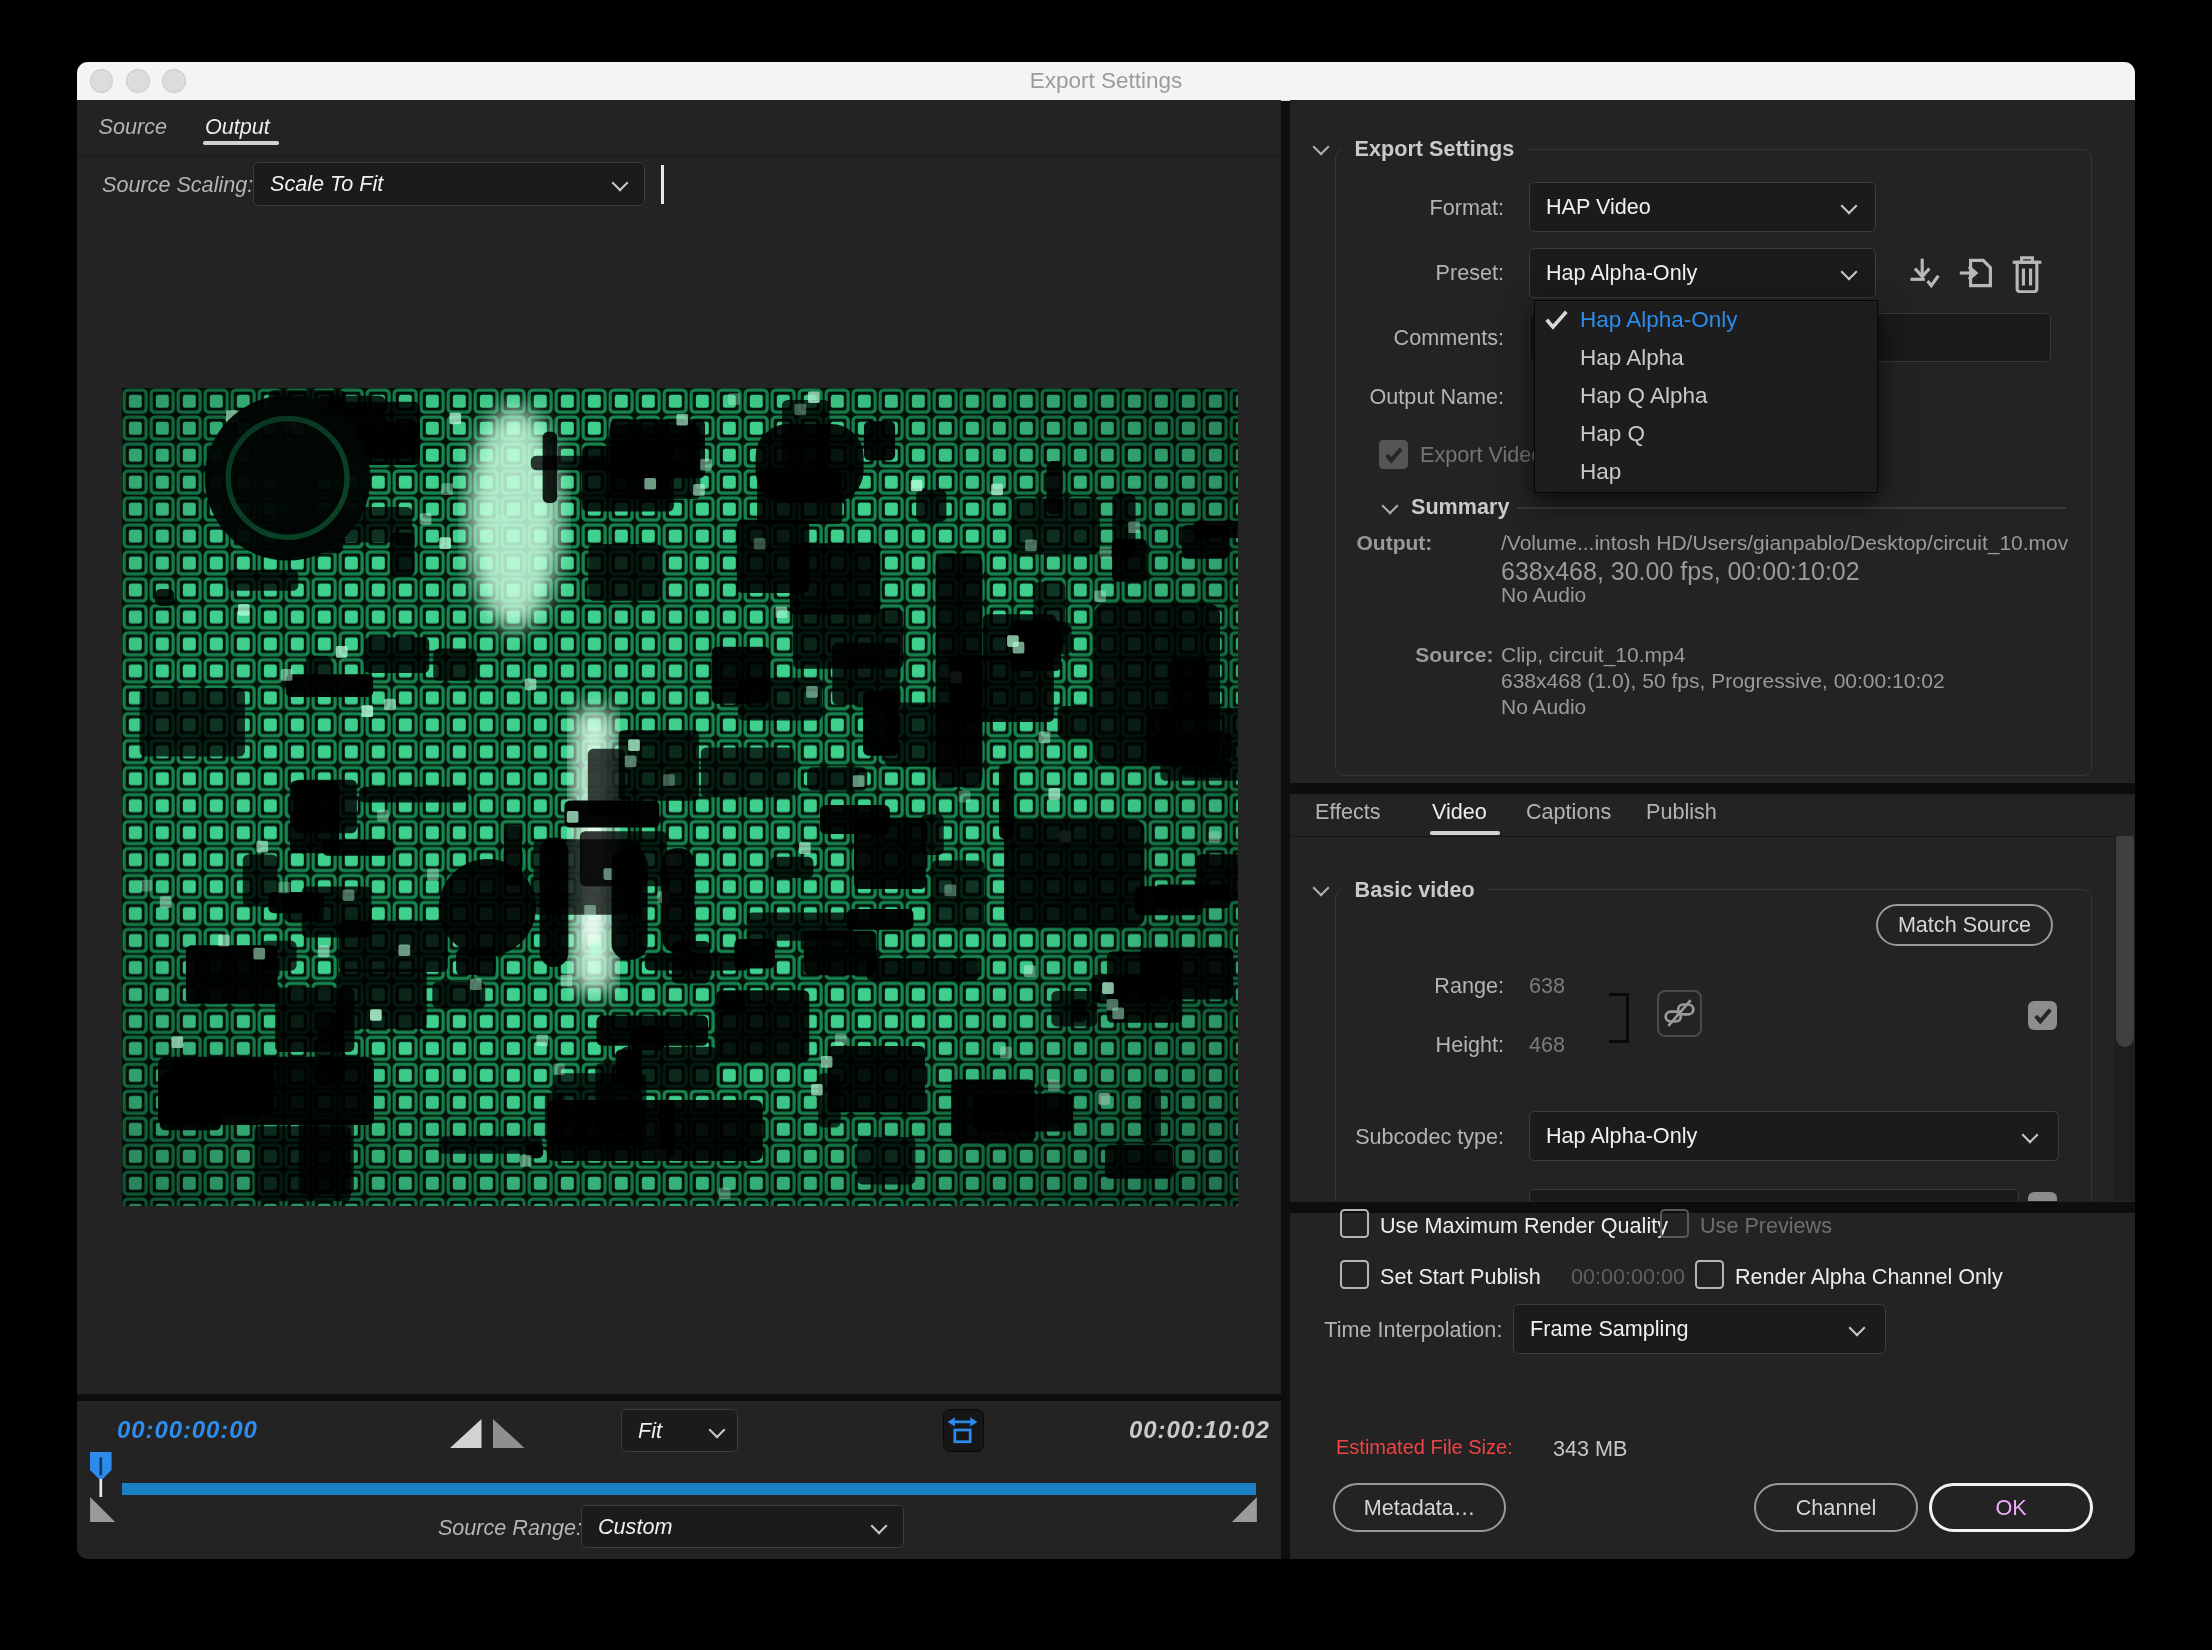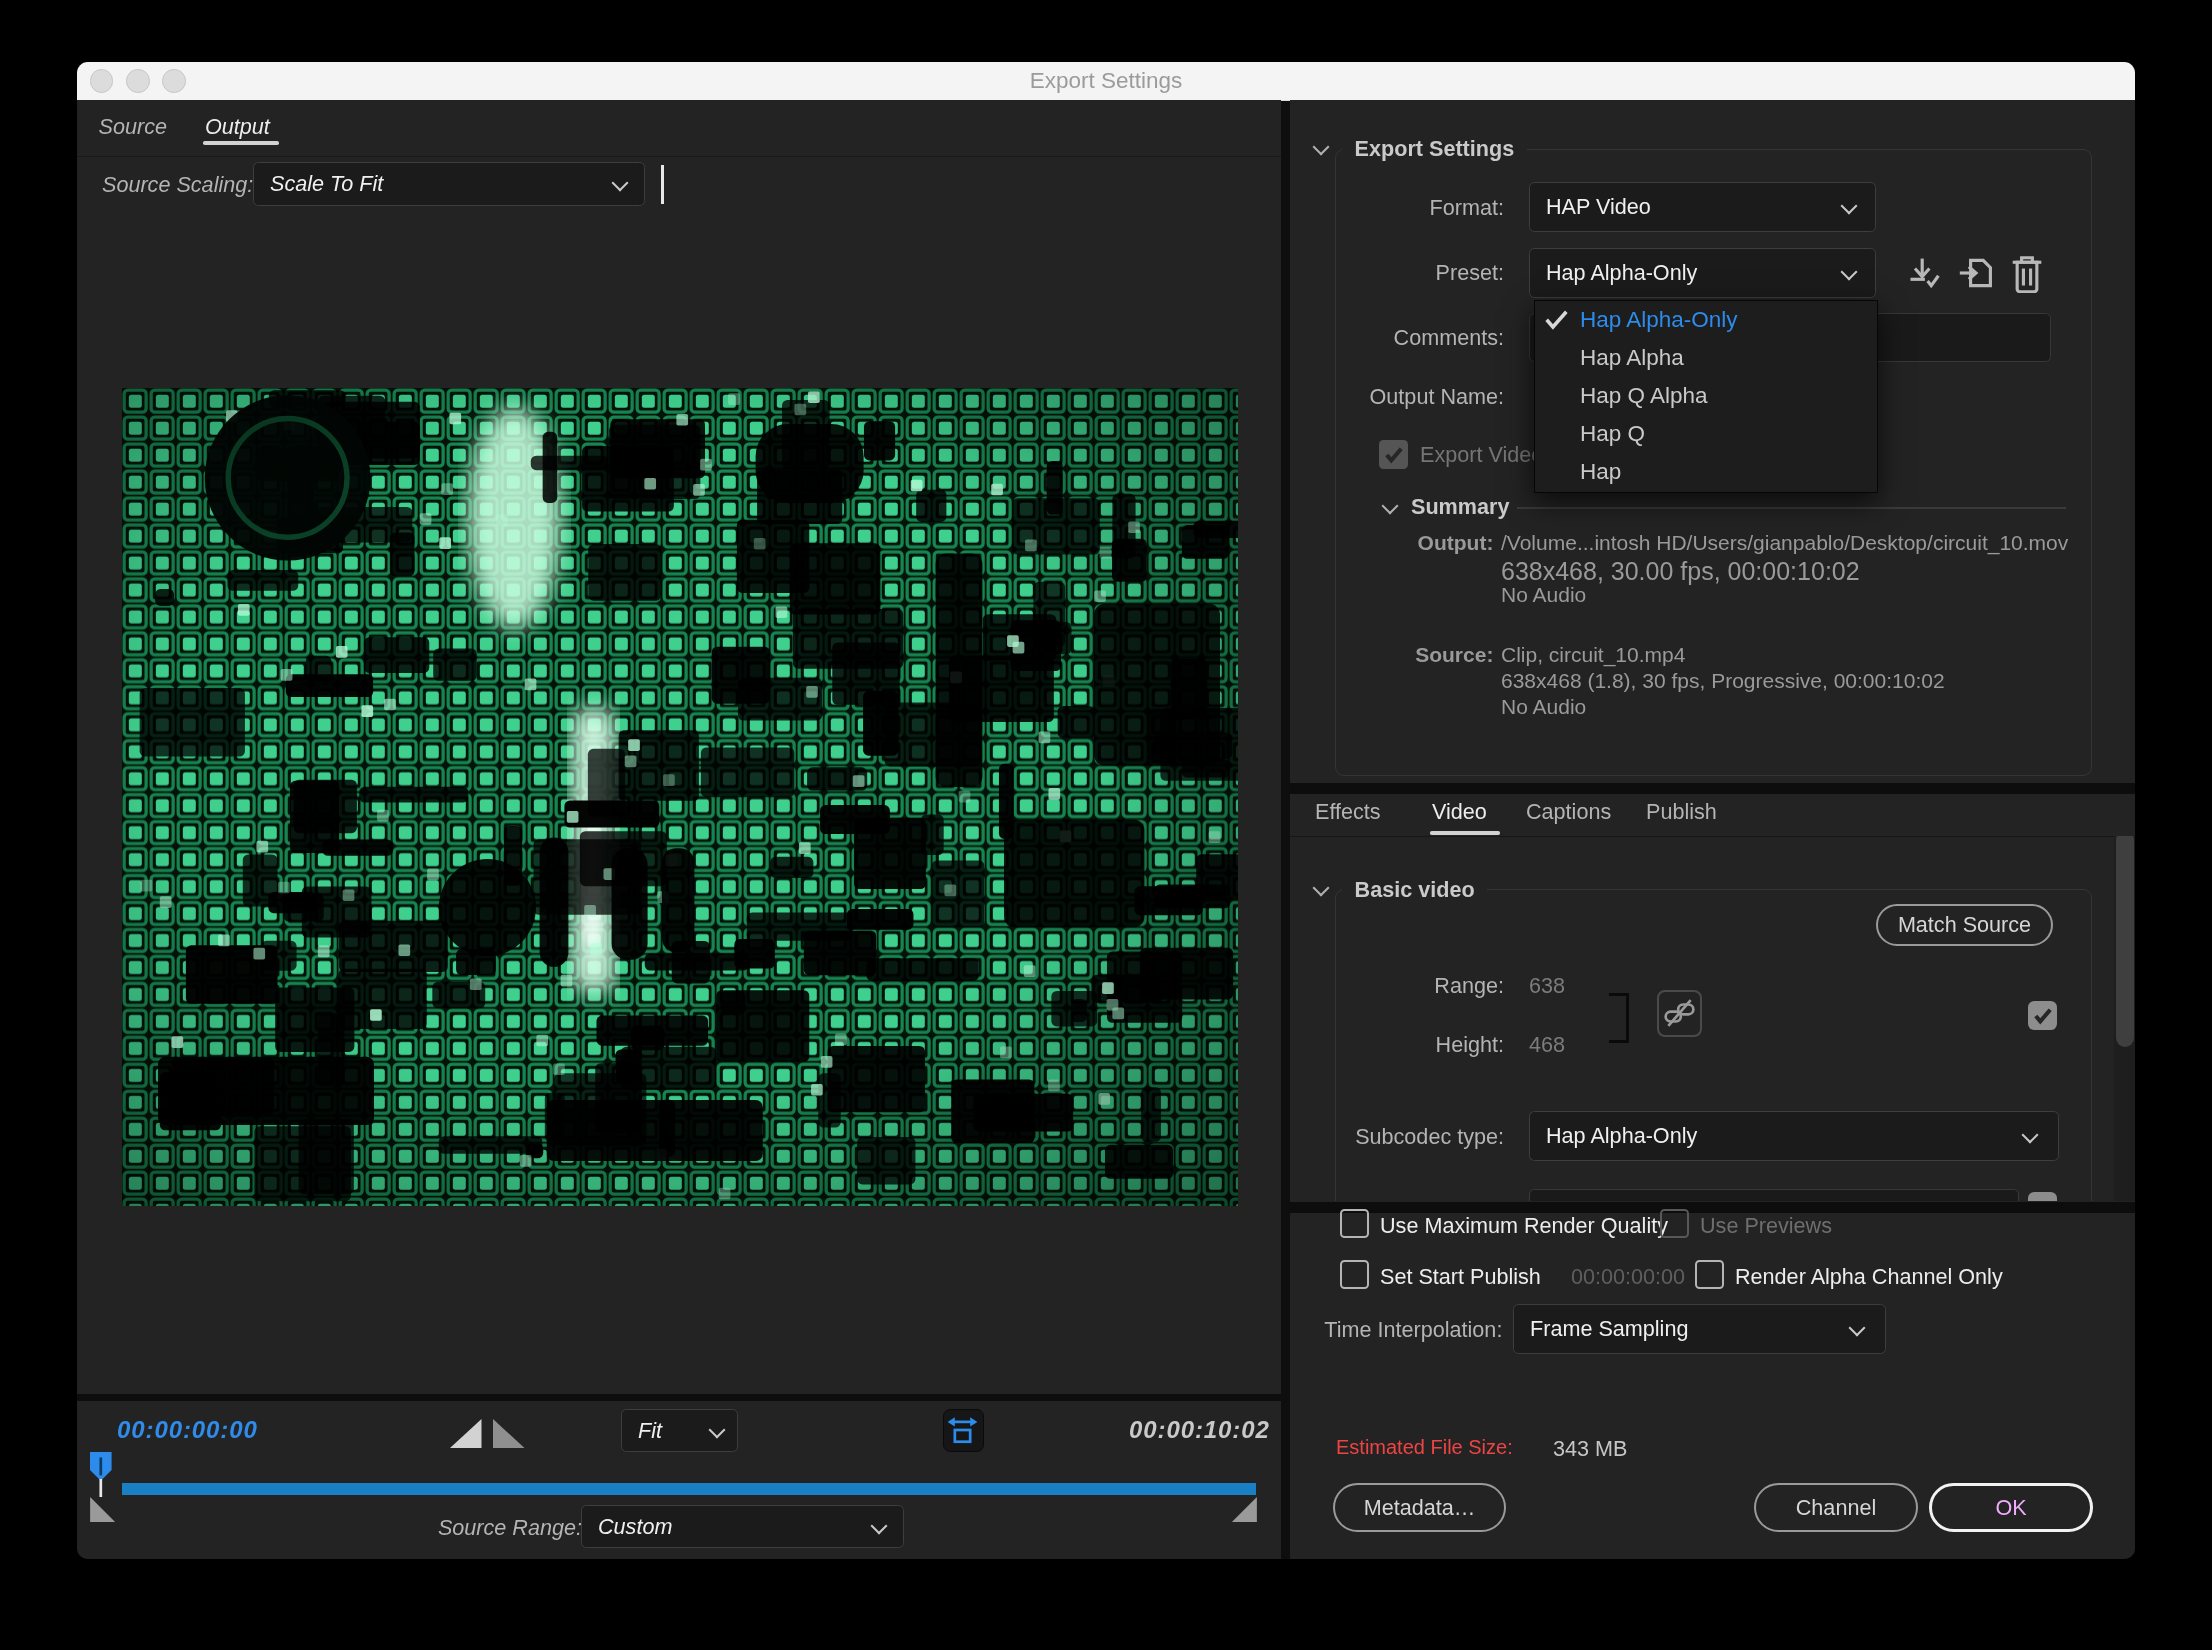--- a/index.html
+++ b/index.html
@@ -432,28 +432,28 @@
       <div class="mitem"><span>Hap Alpha</span></div>
       <div class="mitem"><span>Hap Q Alpha</span></div>
       <div class="mitem"><span>Hap Q</span></div>
       <div class="mitem"><span>Hap</span></div>
     </div>
 
     <span class="abs chev hd" style="left:94px;top:400px"></span>
     <div class="abs hdr" style="left:121px;top:394px">Summary</div>
     <div class="abs line" style="left:227px;top:407px;width:549px"></div>
 
-    <div class="abs" style="left:5.4px;top:431px;width:198px;text-align:right;color:#9a9a9a;font-size:21px;font-weight:bold">Output:</div>
+    <div class="abs" style="left:5.4px;top:431px;width:198px;text-align:center;color:#9a9a9a;font-size:21px;font-weight:bold">Output:</div>
     <div class="abs" style="left:211px;top:431px;color:#9a9a9a;font-size:21px;white-space:nowrap">/Volume...intosh HD/Users/gianpablo/Desktop/circuit_10.mov</div>
     <div class="abs" style="left:211px;top:457px;color:#9a9a9a;font-size:25px">638x468, 30.00 fps, 00:00:10:02</div>
     <div class="abs" style="left:211px;top:483px;color:#9a9a9a;font-size:21px">No Audio</div>
 
     <div class="abs" style="left:5.4px;top:543px;width:198px;text-align:right;color:#9a9a9a;font-size:21px;font-weight:bold">Source:</div>
     <div class="abs" style="left:211px;top:543px;color:#9a9a9a;font-size:21px">Clip, circuit_10.mp4</div>
-    <div class="abs" style="left:211px;top:569px;color:#9a9a9a;font-size:21px">638x468 (1.8), 30 fps, Progressive, 00:00:10:02</div>
+    <div class="abs" style="left:211px;top:569px;color:#9a9a9a;font-size:21px">638x468 (1.0), 50 fps, Progressive, 00:00:10:02</div>
     <div class="abs" style="left:211px;top:595px;color:#9a9a9a;font-size:21px">No Audio</div>
 
     <div class="abs" style="left:0;top:683px;width:845px;height:10.8px;background:#0d0d0d"></div>
 
     <div class="abs" style="left:0;top:694px;width:845px;height:42px;border-bottom:1.8px solid #161616">
       <div class="abs lab" style="left:25px;top:5.4px">Effects</div>
       <div class="abs val" style="left:142px;top:5.4px">Video</div>
       <div class="abs underline" style="left:140px;top:37px;width:70px"></div>
       <div class="abs lab" style="left:236px;top:5.4px">Captions</div>
       <div class="abs lab" style="left:356px;top:5.4px">Publish</div>

